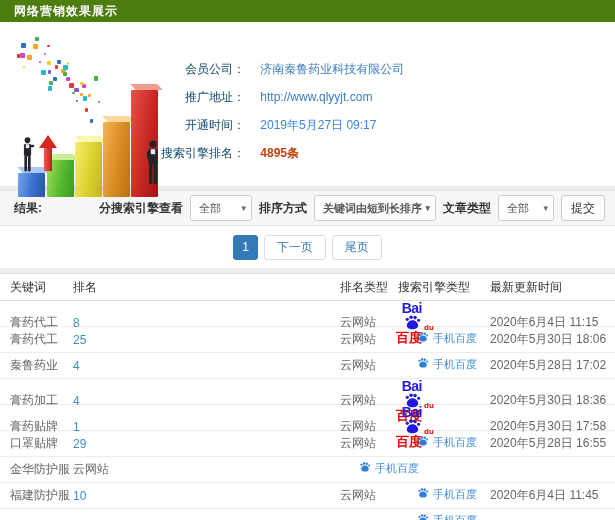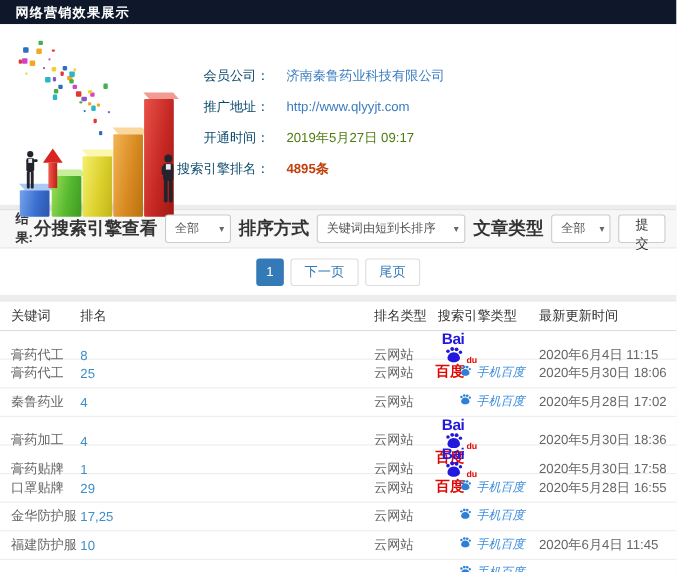--- a/index.html
+++ b/index.html
@@ -1,29 +1,29 @@
 <!DOCTYPE html>
 <html><head>
 <meta charset="utf-8">
 <style>
   * { margin:0; padding:0; box-sizing:border-box; }
   body { background:#e9e9e9; font-family:"Liberation Sans", sans-serif; }
   .page { position:relative; width:615px; height:520px; background:#fff; overflow:hidden;
           font-family:"Liberation Sans", sans-serif; }
 
   
-  .topbar { height:22px; background:#0f172a; color:#fff; font-size:12px; font-weight:bold;
+  .topbar { height:22px; background:#4d7c0f; color:#fff; font-size:12px; font-weight:bold;
             line-height:22px; padding-left:14px; letter-spacing:1px; }
 
   
   .info-section { position:relative; height:164px; background:#fff; }
   .info-list { position:absolute; left:145px; top:33px; }
   .info-row { height:28px; line-height:28px; font-size:12px; white-space:nowrap; }
   .info-label { display:inline-block; width:100px; text-align:right; color:#0c4a6e; }
-  .info-value { margin-left:12px; color:#4d7c0f; }
+  .info-value { margin-left:12px; color:#3b82f6; }
   .info-value.link { color:#3a7cc0; text-decoration:none; cursor:pointer; }
   .info-value.hl { color:#c2410c;font-weight:bold; }
 
   
   .illus { position:absolute; left:6px; top:24px; width:170px; height:156px; }
   .floor { position:absolute; left:2px; bottom:6px; width:156px; height:16px;
            background:radial-gradient(ellipse at center, rgba(0,0,0,0.12), rgba(0,0,0,0) 70%); }
   .bar { position:absolute; bottom:5px; width:27px; border-radius:1px; }
   .bar::before { content:""; position:absolute; top:-6px; left:2px; width:100%; height:6px;
                  transform:skewX(42deg); opacity:0.85; }
@@ -45,25 +45,25 @@
   .arrow .head { width:0; height:0; border-left:9px solid transparent; border-right:9px solid transparent;
                  border-bottom:13px solid #d8251f; }
   .arrow .shaft { width:8px; height:23px; margin-left:5px; background:linear-gradient(90deg,#ef5b4d,#c01d17); }
 
   
   .band { height:4px; background:#ededed; }
   .filter-bar { height:36px; background:#f7f7f7; border-top:1px solid #e3e3e3; border-bottom:1px solid #e3e3e3;
                 display:flex; align-items:center; padding:0 10px 0 14px; }
   .result-label { font-size:12px; font-weight:bold; color:#333; }
   .filter-controls { margin-left:auto; display:flex; align-items:center; gap:7px; }
-  .f-label { font-size:16px; font-weight:bold; color:#333; white-space:nowrap; }
+  .f-label { font-size:12px; font-weight:bold; color:#333; white-space:nowrap; }
   .select { position:relative; height:26px; line-height:24px; background:#fff; border:1px solid #ccc;
             border-radius:3px; font-size:11px; color:#555; padding:0 17px 0 8px; cursor:pointer; white-space:nowrap; }
   .select .caret { position:absolute; right:5px; top:0; font-size:9px; color:#666; }
-  .sel-engine { width:62px; } .sel-sort { width:142px; } .sel-article { width:56px; }
+  .sel-engine { width:62px; } .sel-sort { width:122px;font-weight:bold; } .sel-article { width:56px; }
   .submit-btn { height:26px; padding:0 9px; background:#fff; border:1px solid #ccc; border-radius:3px;
                 font-size:12px; color:#333; cursor:pointer; font-family:inherit; }
 
   
   .pg-section { height:42px; background:#fff; display:flex; align-items:center; justify-content:center; gap:6px; }
   .pg-item { height:25px; line-height:23px; padding:0 12px; border:1px solid #ddd; border-radius:3px;
              background:#fff; color:#337ab7; font-size:12px; cursor:pointer; }
   .pg-item.active { background:#337ab7; border-color:#337ab7; color:#fff; padding:0 8px; }
 
   
@@ -77,21 +77,21 @@
   .bd-full { display:inline-flex; align-items:flex-end; line-height:1; margin-left:-2px;flex-direction:column; }
   .bd-bai { color:#2319dc; font-size:14px; font-weight:bold; letter-spacing:-0.5px; }
   .bd-paw { position:relative; width:17px; height:15px; color:#2319dc; margin:0 1px 1px 1px; }
   .bd-paw svg { width:17px; height:15px; display:block; }
   .bd-du  { position:absolute; bottom:-2px; left:20px; font-size:8px; font-weight:bold; font-style:normal; color:#e10601; }
   .bd-cn  { color:#e10601; font-size:13px; font-weight:bold; }
   .bd-mobile { display:inline-flex; align-items:center; margin-left:19px; }
   .m-paw { width:12px; height:13px; color:#2e7fd6; margin-right:4px; }
   .m-paw svg { width:12px; height:10px; display:block; }
   .m-paw .m-line { width:11px; height:2px; background:#e10601; border-radius:1px; margin-top:1px; }
-  .m-text { font-size:11px; color:#3c8ddc; white-space:nowrap;font-style:italic; }
+  .m-text { font-size:11px; color:#3c8ddc; white-space:nowrap; }
 </style>
 </head>
 <body>
 
 <div class="page">
 
   <div class="topbar">
     <span>网络营销效果展示</span>
   </div>
 
@@ -338,21 +338,20 @@
                   <circle cx="20.6" cy="7.4" r="2.2"></circle>
                   <path d="M12 7.2c-4.6 0-8 3.6-8 7.6 0 3.4 3.4 5.4 8 5.4s8-2 8-5.4c0-4-3.4-7.6-8-7.6z"></path>
                 </svg><span class="m-line"></span></span>
               <span class="m-text">手机百度</span>
             </span></span>
       <span class="c-time">2020年5月28日 16:55</span>
     </div>
 
     <div class="trow">
       <span class="c-kw">金华防护服</span>
-      <span class="c-rank">17,25</span>
       <span class="c-type">云网站</span>
       <span class="c-eng"><span class="bd-mobile">
               <span class="m-paw"><svg viewBox="0 0 24 21" fill="currentColor">
                   <circle cx="4.6" cy="6" r="2.3"></circle>
                   <circle cx="10" cy="3.2" r="2.5"></circle>
                   <circle cx="15.6" cy="3.6" r="2.5"></circle>
                   <circle cx="20.6" cy="7.4" r="2.2"></circle>
                   <path d="M12 7.2c-4.6 0-8 3.6-8 7.6 0 3.4 3.4 5.4 8 5.4s8-2 8-5.4c0-4-3.4-7.6-8-7.6z"></path>
                 </svg><span class="m-line"></span></span>
               <span class="m-text">手机百度</span>

